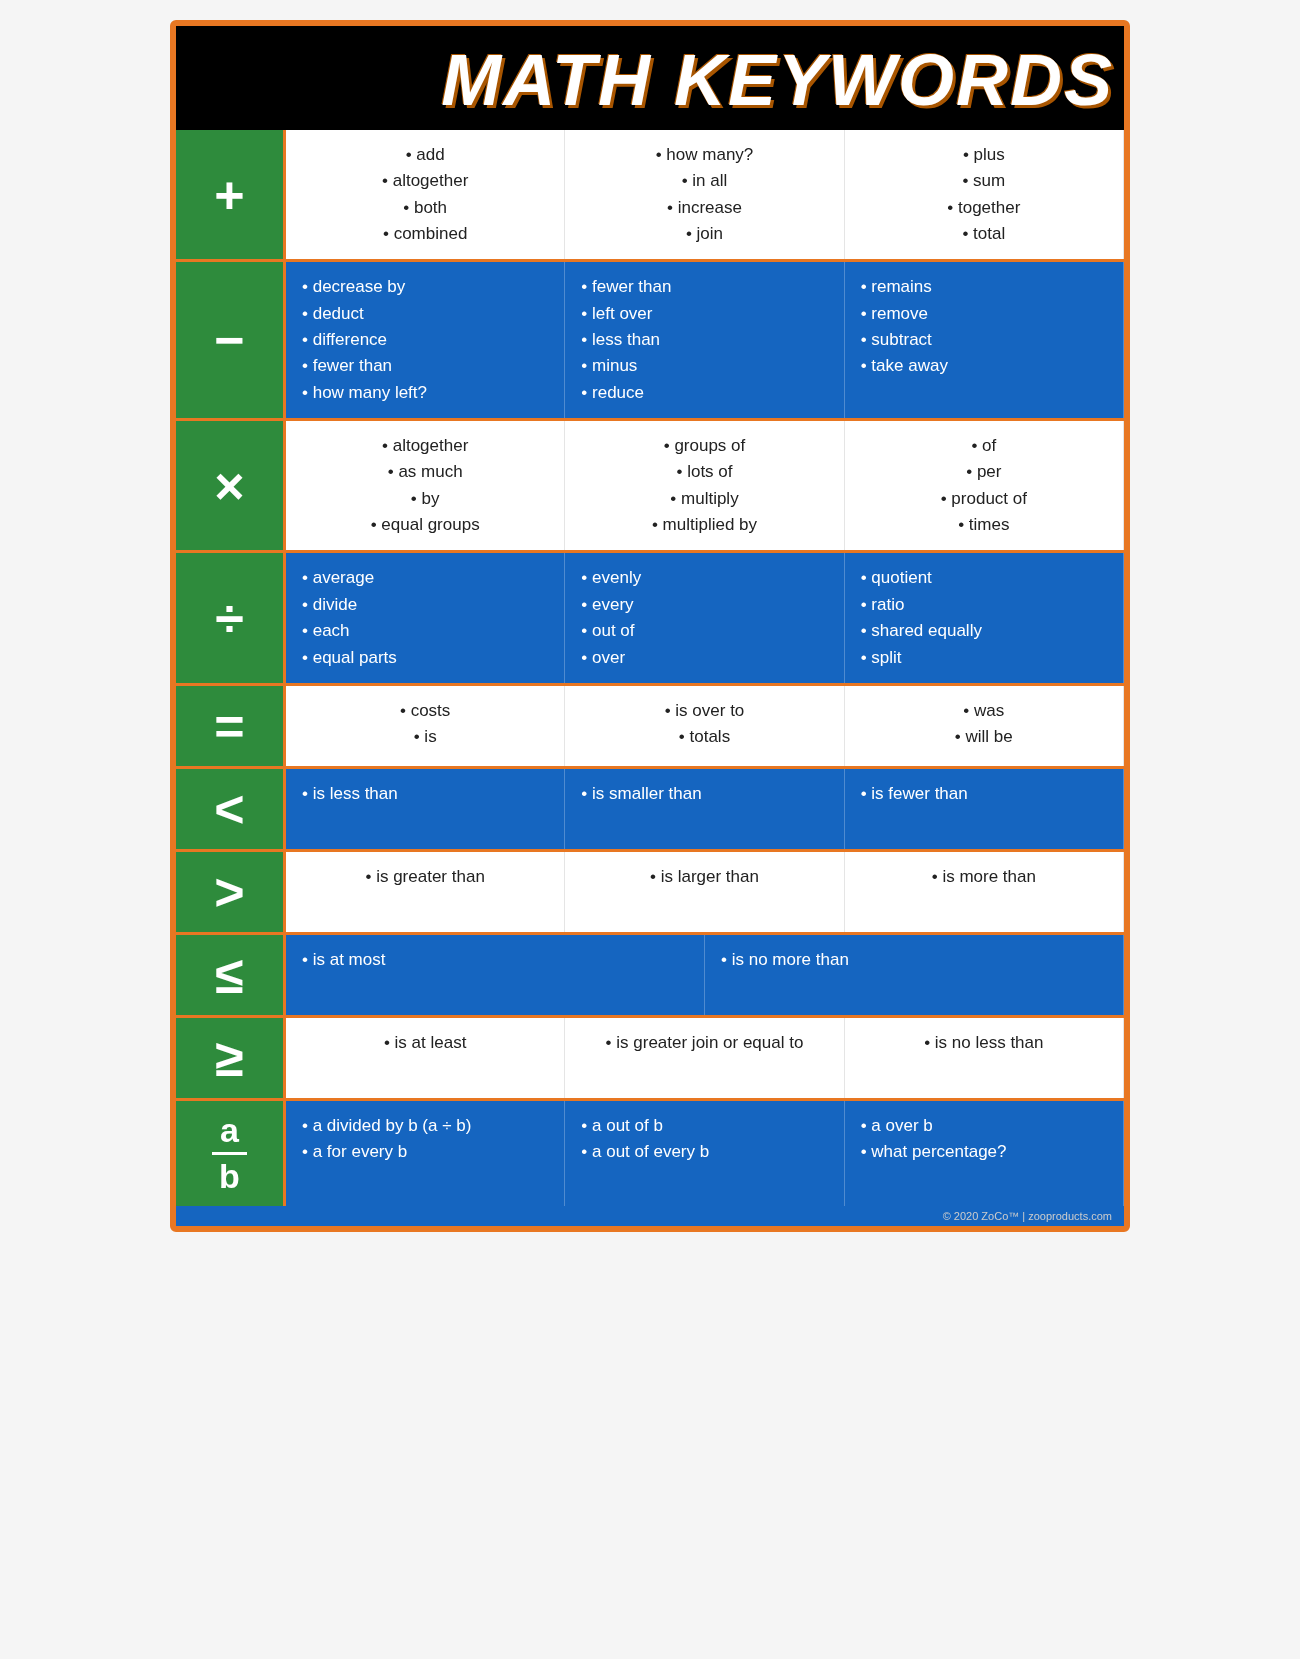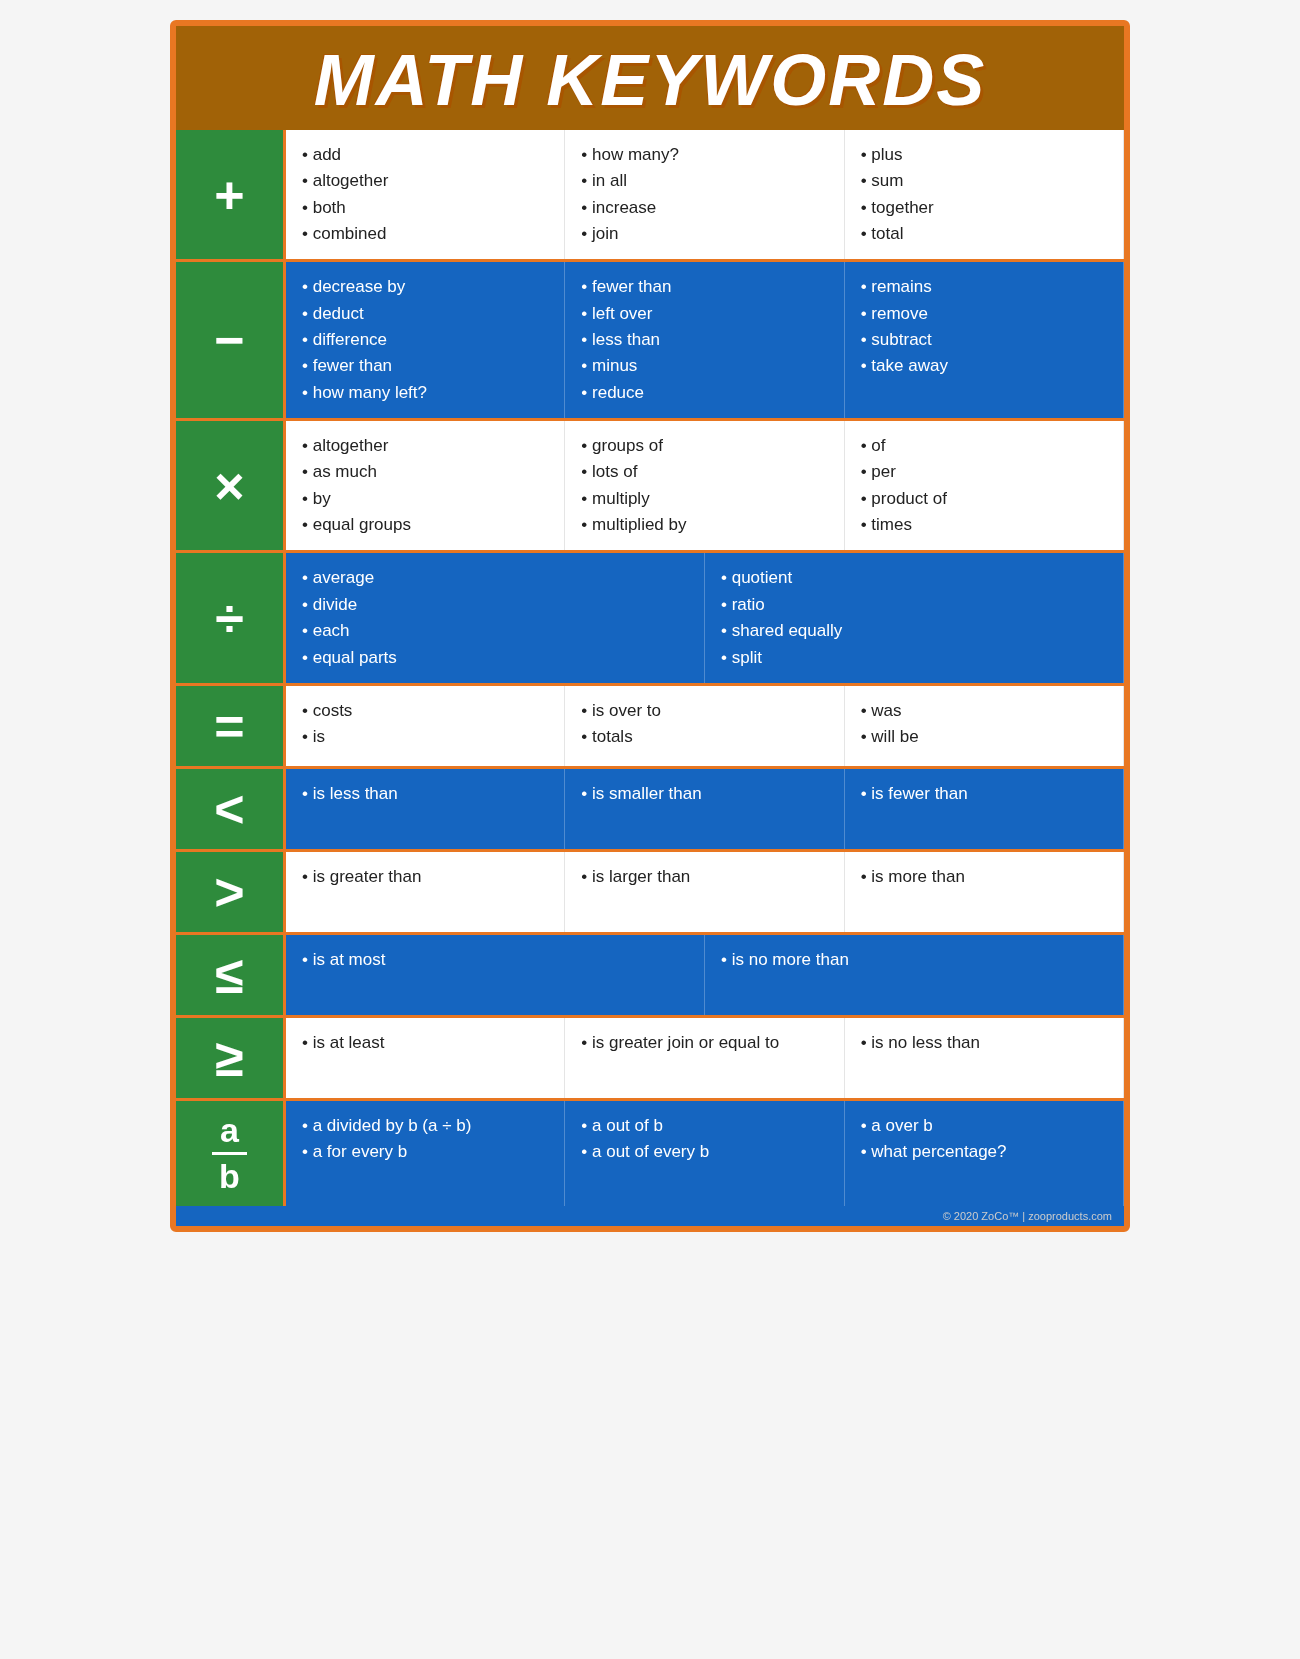--- a/index.html
+++ b/index.html
@@ -14,22 +14,22 @@
       font-family: Arial, sans-serif;
     }
     .poster {
       width: 960px;
       background: #fff;
       border: 6px solid #e87722;
       border-radius: 6px;
       overflow: hidden;
     }
     .header {
-      background: #a16207;
-      text-align: center;
+      background: #000000;
+      text-align: right;
       padding: 18px 10px 14px;
     }
     .header h1 {
       font-size: 72px;
       font-weight: 900;
       color: #fff;
       text-shadow: 3px 3px 0 #a85500, -1px -1px 0 #a85500;
       letter-spacing: 2px;
       font-style: italic;
       line-height: 1;
@@ -90,20 +90,21 @@
       border-right: 1px solid rgba(255,255,255,0.2);
     }
     .col:last-child {
       border-right: none;
     }
     .blue-bg .col {
       border-right: 1px solid rgba(255,255,255,0.25);
     }
     .white-bg .col {
       border-right: 1px solid rgba(0,0,0,0.1);
+      text-align: center;
     }
     .keyword-item {
       font-size: 17px;
       line-height: 1.55;
       color: inherit;
     }
     .blue-bg .keyword-item {
       color: #fff;
     }
     .white-bg .keyword-item {
@@ -202,20 +203,26 @@
       <div class="row blue-bg">
         <div class="symbol-cell">÷</div>
         <div class="keywords-wrap">
           <div class="col">
             <p class="keyword-item" style="">average</p>
             <p class="keyword-item" style="">divide</p>
             <p class="keyword-item" style="">each</p>
             <p class="keyword-item" style="">equal parts</p>
           </div>
           <div class="col">
+            <p class="keyword-item" style="">evenly</p>
+            <p class="keyword-item" style="">every</p>
+            <p class="keyword-item" style="">out of</p>
+            <p class="keyword-item" style="">over</p>
+          </div>
+          <div class="col">
             <p class="keyword-item" style="">quotient</p>
             <p class="keyword-item" style="">ratio</p>
             <p class="keyword-item" style="">shared equally</p>
             <p class="keyword-item" style="">split</p>
           </div>
         </div>
       </div>
       <div class="row white-bg">
         <div class="symbol-cell">=</div>
         <div class="keywords-wrap">

